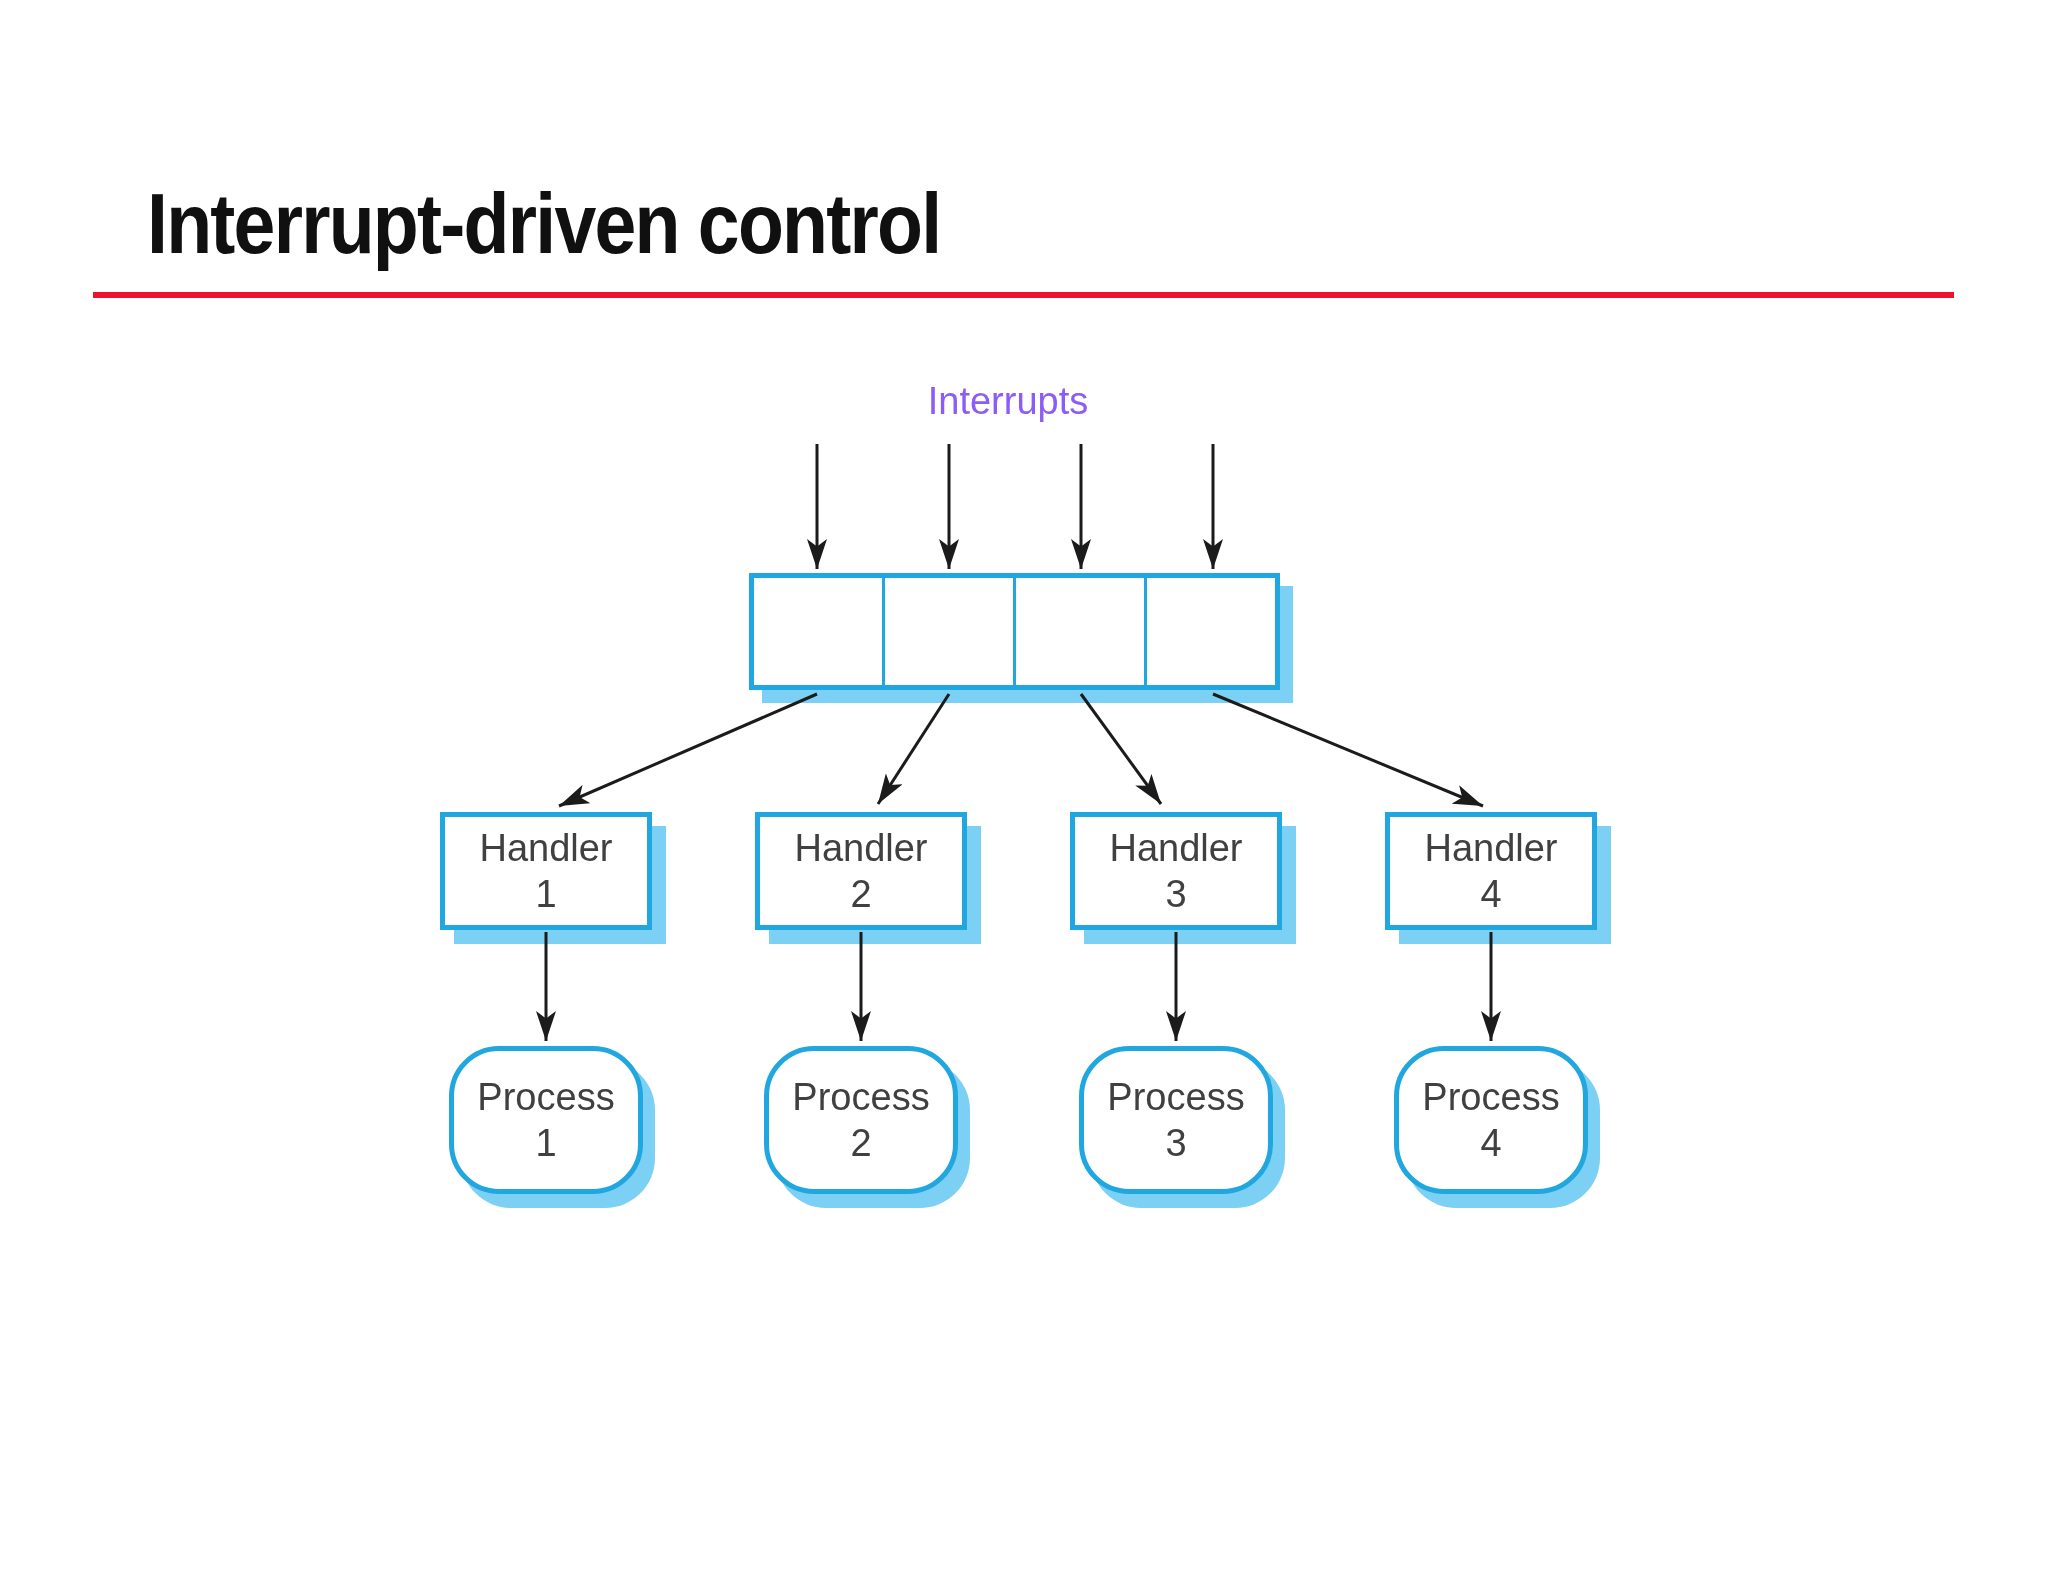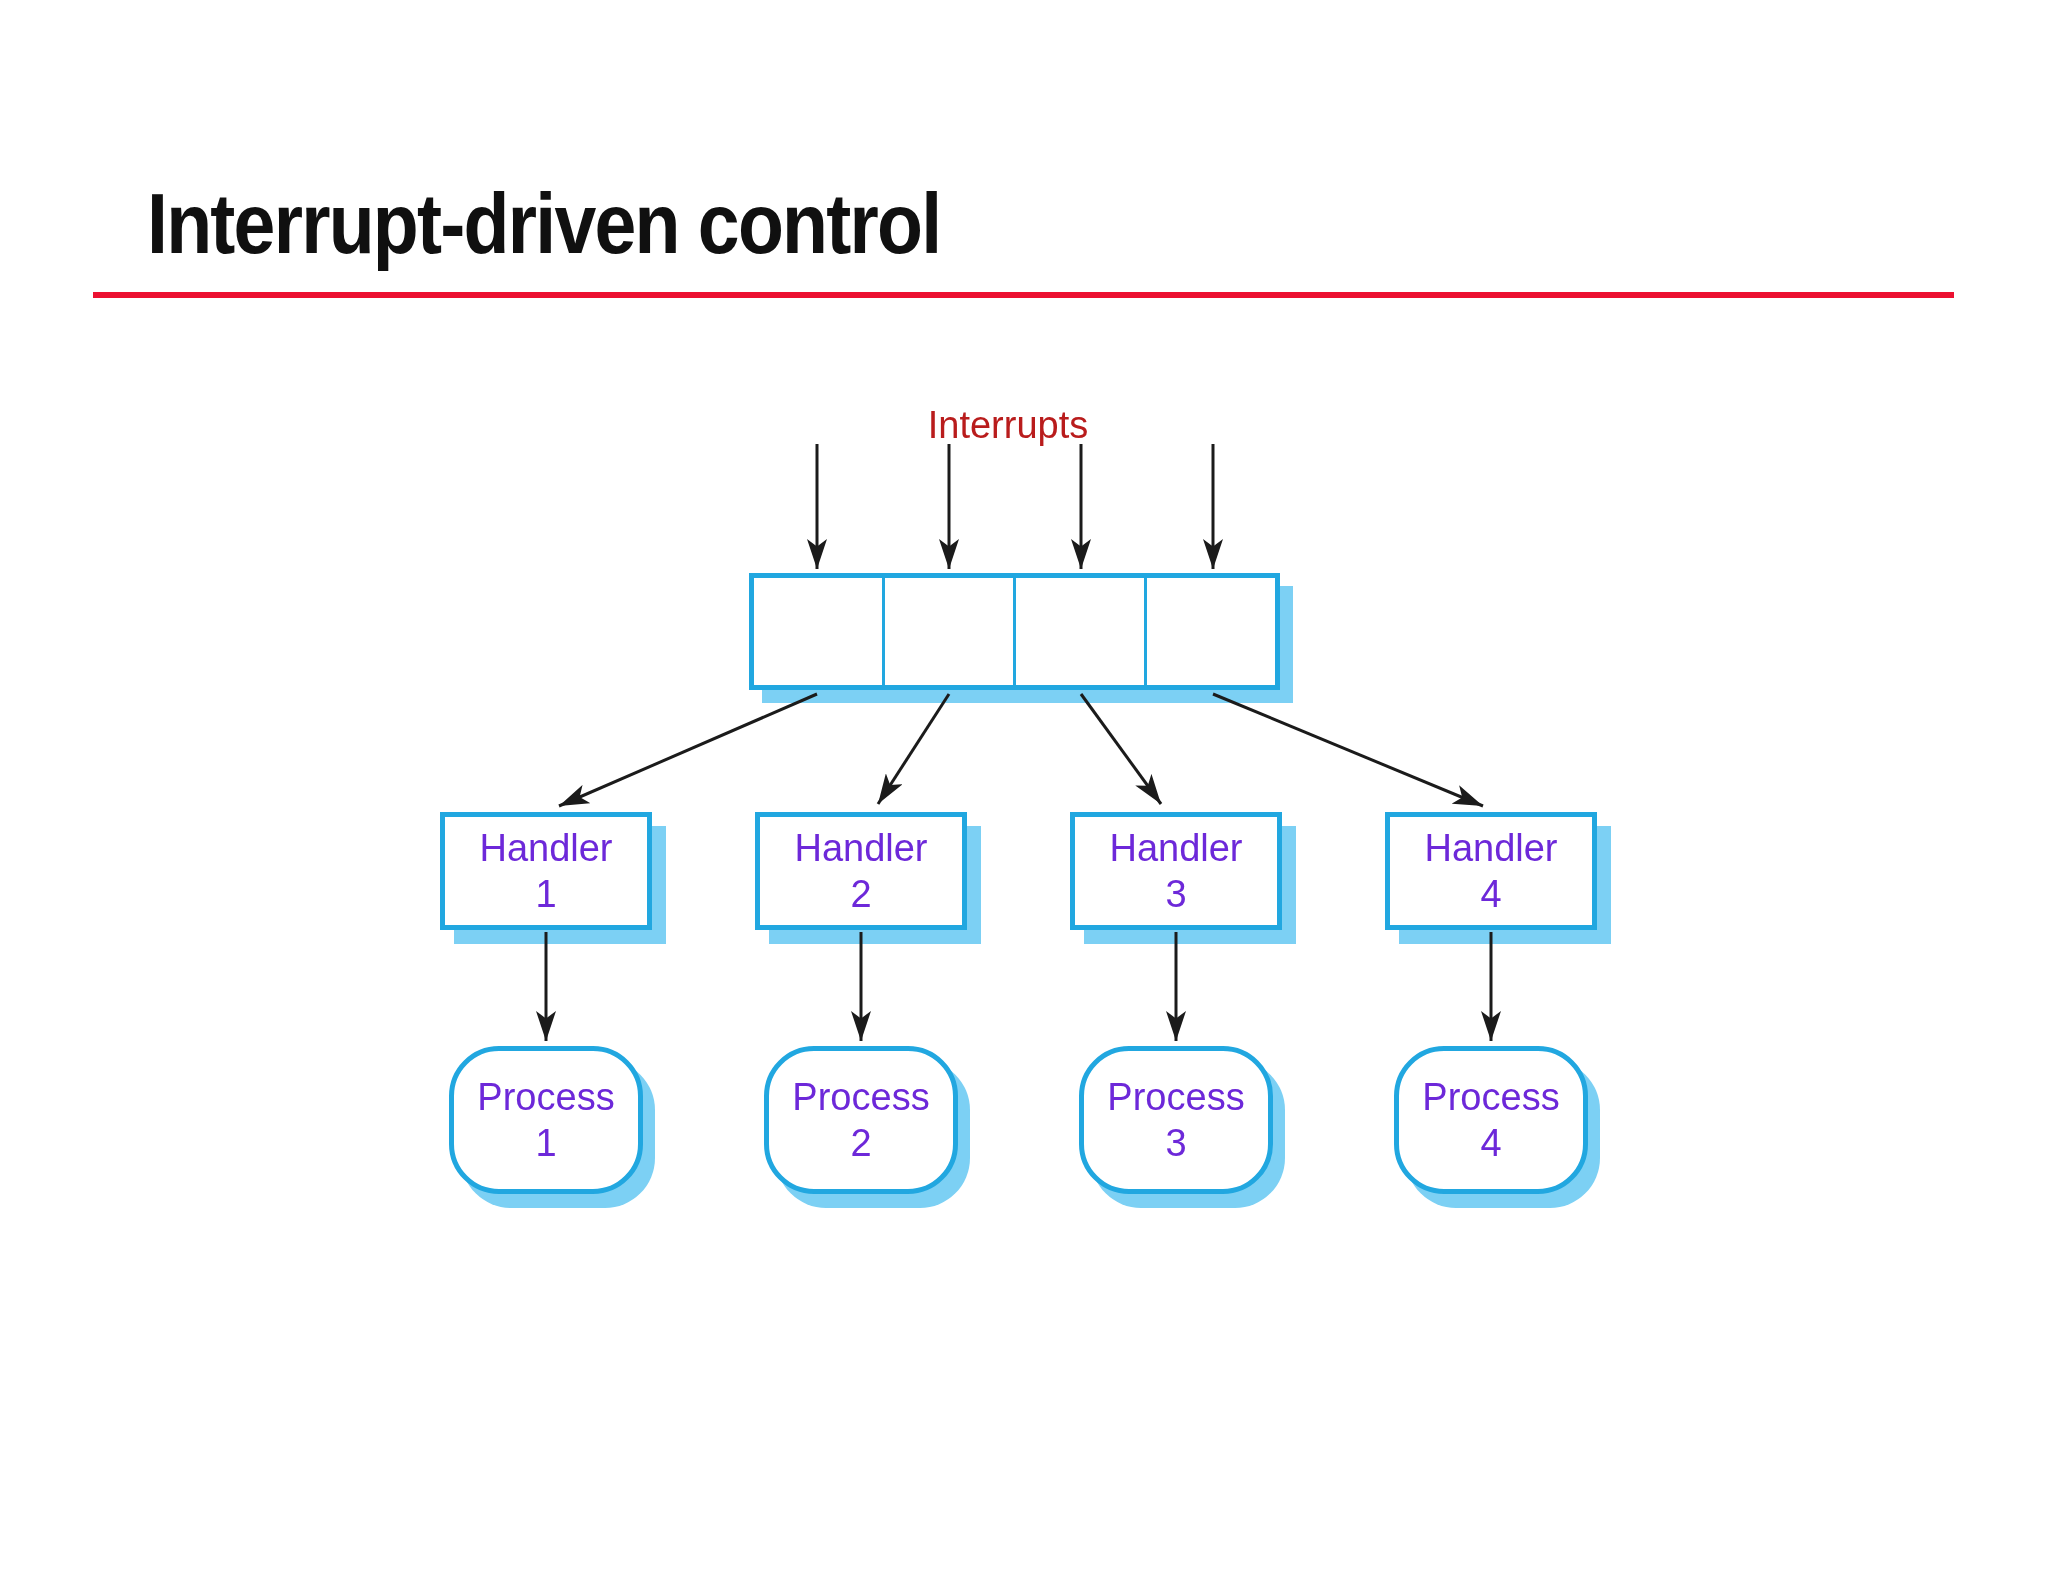--- a/index.html
+++ b/index.html
@@ -16,40 +16,39 @@
     color:#101010;white-space:nowrap;
     transform:scaleX(0.885);transform-origin:left top;
   }
   .title-rule{
     position:absolute;left:93px;top:292px;width:1861px;height:6px;
     background:#ec1031;
   }
 
   
   .dlabel{
-    position:absolute;color:#b91c1c;font-size:38px;line-height:46px;
+    position:absolute;color:#8b5cf6;font-size:38px;line-height:46px;
     text-align:center;
-    margin-top:24px;
   }
   .interrupts-label{left:828px;top:378px;width:360px;}
   .vector-label{left:521px;top:566px;width:240px;line-height:45px;}
 
   
   .vector-box{
     position:absolute;left:749px;top:573px;width:531px;height:117px;
     box-sizing:border-box;border:5px solid #21a7e0;background:#ffffff;
     box-shadow:13px 13px 0 0 #7cd0f4;display:flex;
   }
   .vector-cell{flex:1 1 0;}
   .vector-cell + .vector-cell{border-left:3px solid #21a7e0;}
 
   
   .node{
     position:absolute;box-sizing:border-box;background:#ffffff;
-    border:5px solid #21a7e0;color:#6d28d9;
+    border:5px solid #21a7e0;color:#404040;
     display:flex;flex-direction:column;justify-content:center;align-items:center;
     font-size:38px;line-height:46px;text-align:center;
   }
   .handler{top:812px;width:212px;height:118px;box-shadow:14px 14px 0 0 #7cd0f4;}
   .handler.h1{left:440px;} .handler.h2{left:755px;}
   .handler.h3{left:1070px;}.handler.h4{left:1385px;}
 
   .process{
     top:1046px;width:194px;height:148px;border-radius:50px;
     box-shadow:12px 14px 0 0 #7cd0f4;

